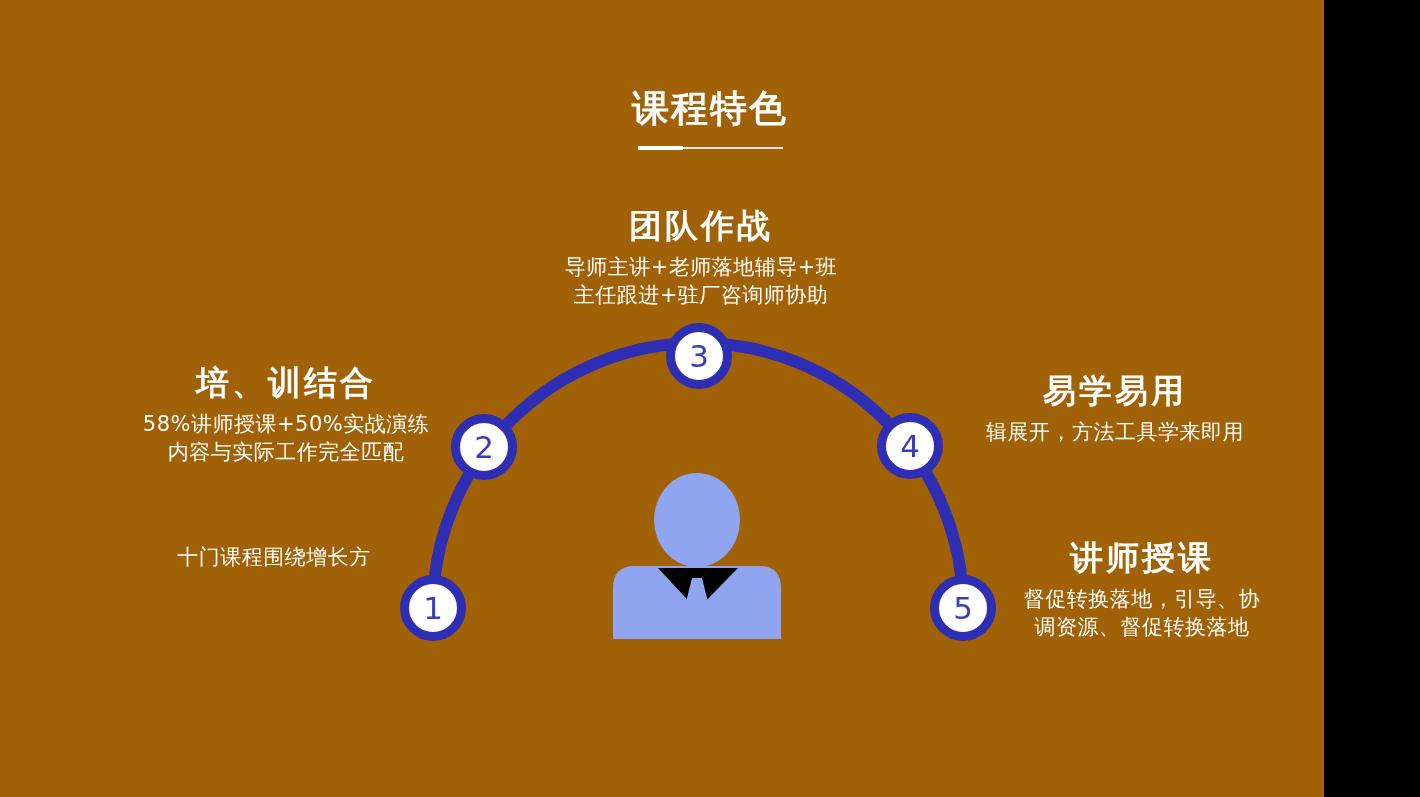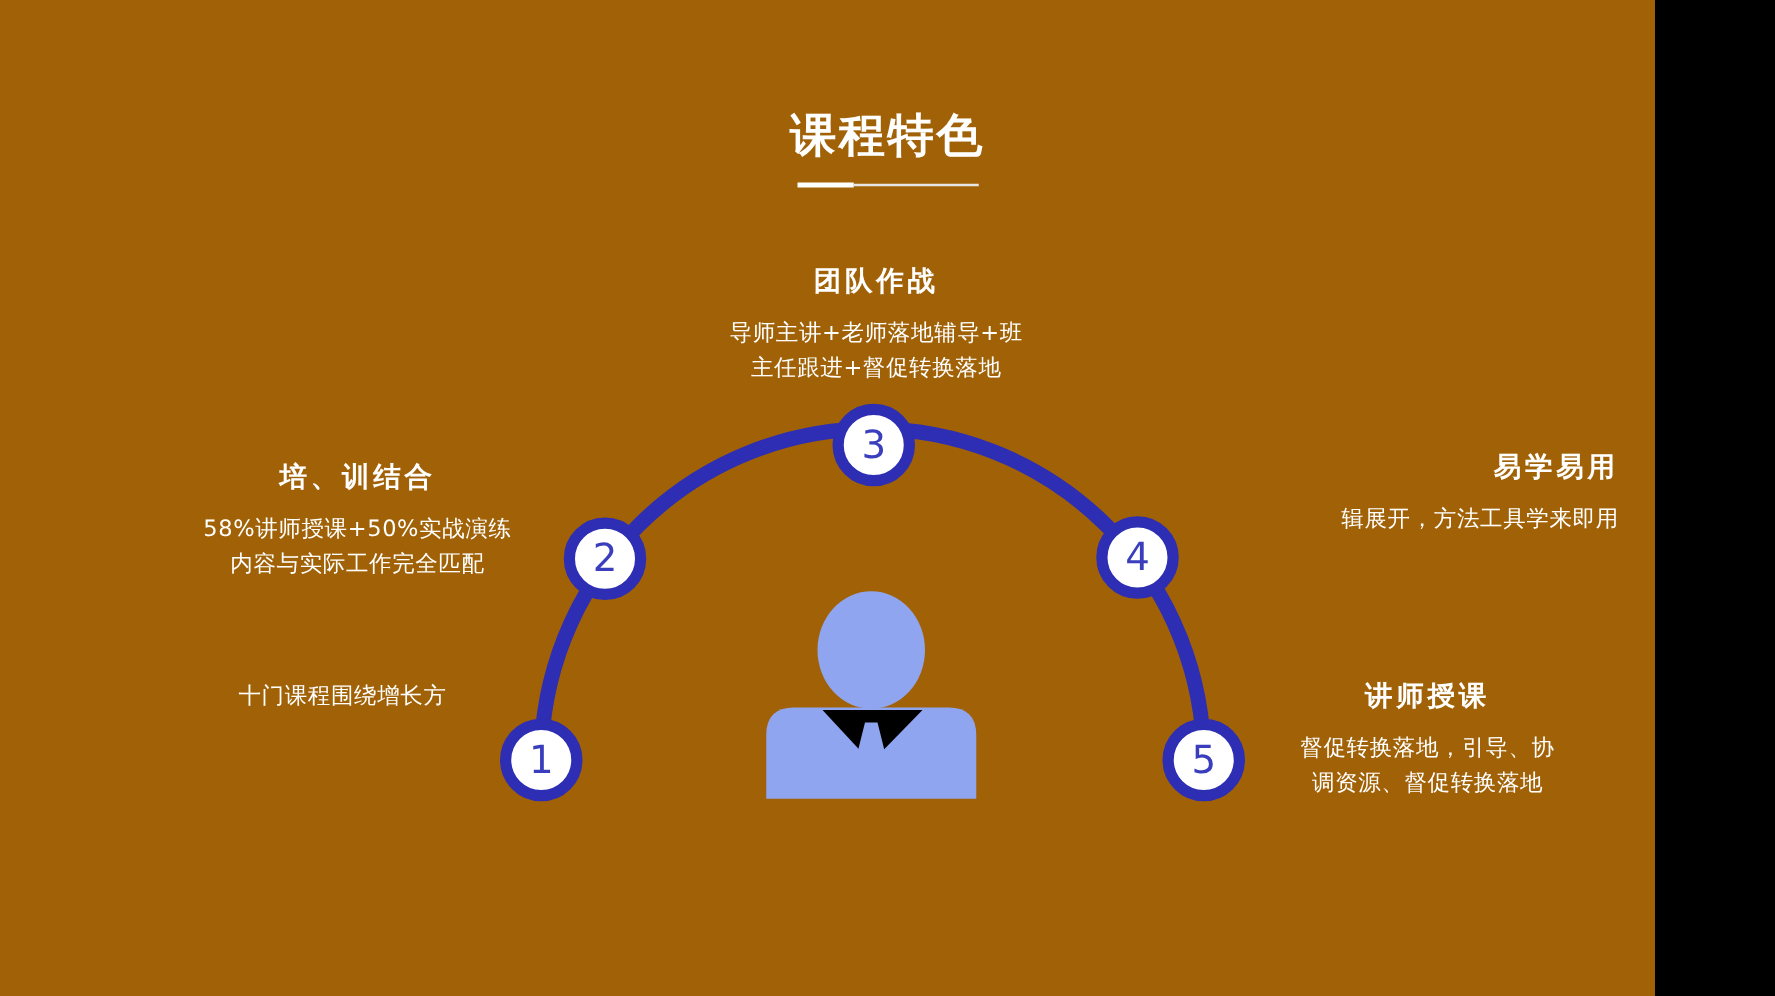--- a/index.html
+++ b/index.html
@@ -31,29 +31,29 @@
     font-size:31px;line-height:1;color:#3a3ebc;font-weight:400;
   }
   .pos-1{left:400px;top:575px;}
   .pos-2{left:451px;top:414px;}
   .pos-3{left:666px;top:323px;}
   .pos-4{left:877px;top:413px;}
   .pos-5{left:930px;top:575px;}
   
   .feature{position:absolute;width:360px;text-align:center;}
   .feature h2{
-    margin:0 0 12px 0;font-size:22px;line-height:30px;font-weight:700;
+    margin:0 0 12px 0;font-size:33px;line-height:30px;font-weight:700;
     letter-spacing:3px;color:#ffffff;
   }
-  .feature p{margin:0;font-size:18px;line-height:28px;color:#ffffff;letter-spacing:0.5px;}
+  .feature p{margin:0;font-size:21px;line-height:28px;color:#ffffff;letter-spacing:0.5px;}
   .feature p span{display:block;}
   .fpos-1{left:94px;top:543px;}
   .fpos-2{left:106px;top:368px;}
   .fpos-3{left:521px;top:211px;}
-  .fpos-4{left:935px;top:360px;text-align:right;}
+  .fpos-4{left:935px;top:376px;}
   .fpos-5{left:962px;top:543px;}
 </style>
 </head>
 <body>
 
 <div class="slide">
 
   <h1 class="page-title">课程特色</h1>
   <div class="title-underline">
     <span class="seg-thick"></span>
@@ -102,21 +102,21 @@
     <p>
       <span>58%讲师授课+50%实战演练</span>
       <span>内容与实际工作完全匹配</span>
     </p>
   </div>
 
   <div class="feature fpos-3">
     <h2>团队作战</h2>
     <p>
       <span>导师主讲+老师落地辅导+班</span>
-      <span>主任跟进+督促转换落地</span>
+      <span>主任跟进+驻厂咨询师协助</span>
     </p>
   </div>
 
   <div class="feature fpos-4">
     <h2>易学易用</h2>
     <p>
       <span>辑展开，方法工具学来即用</span>
     </p>
   </div>
 

